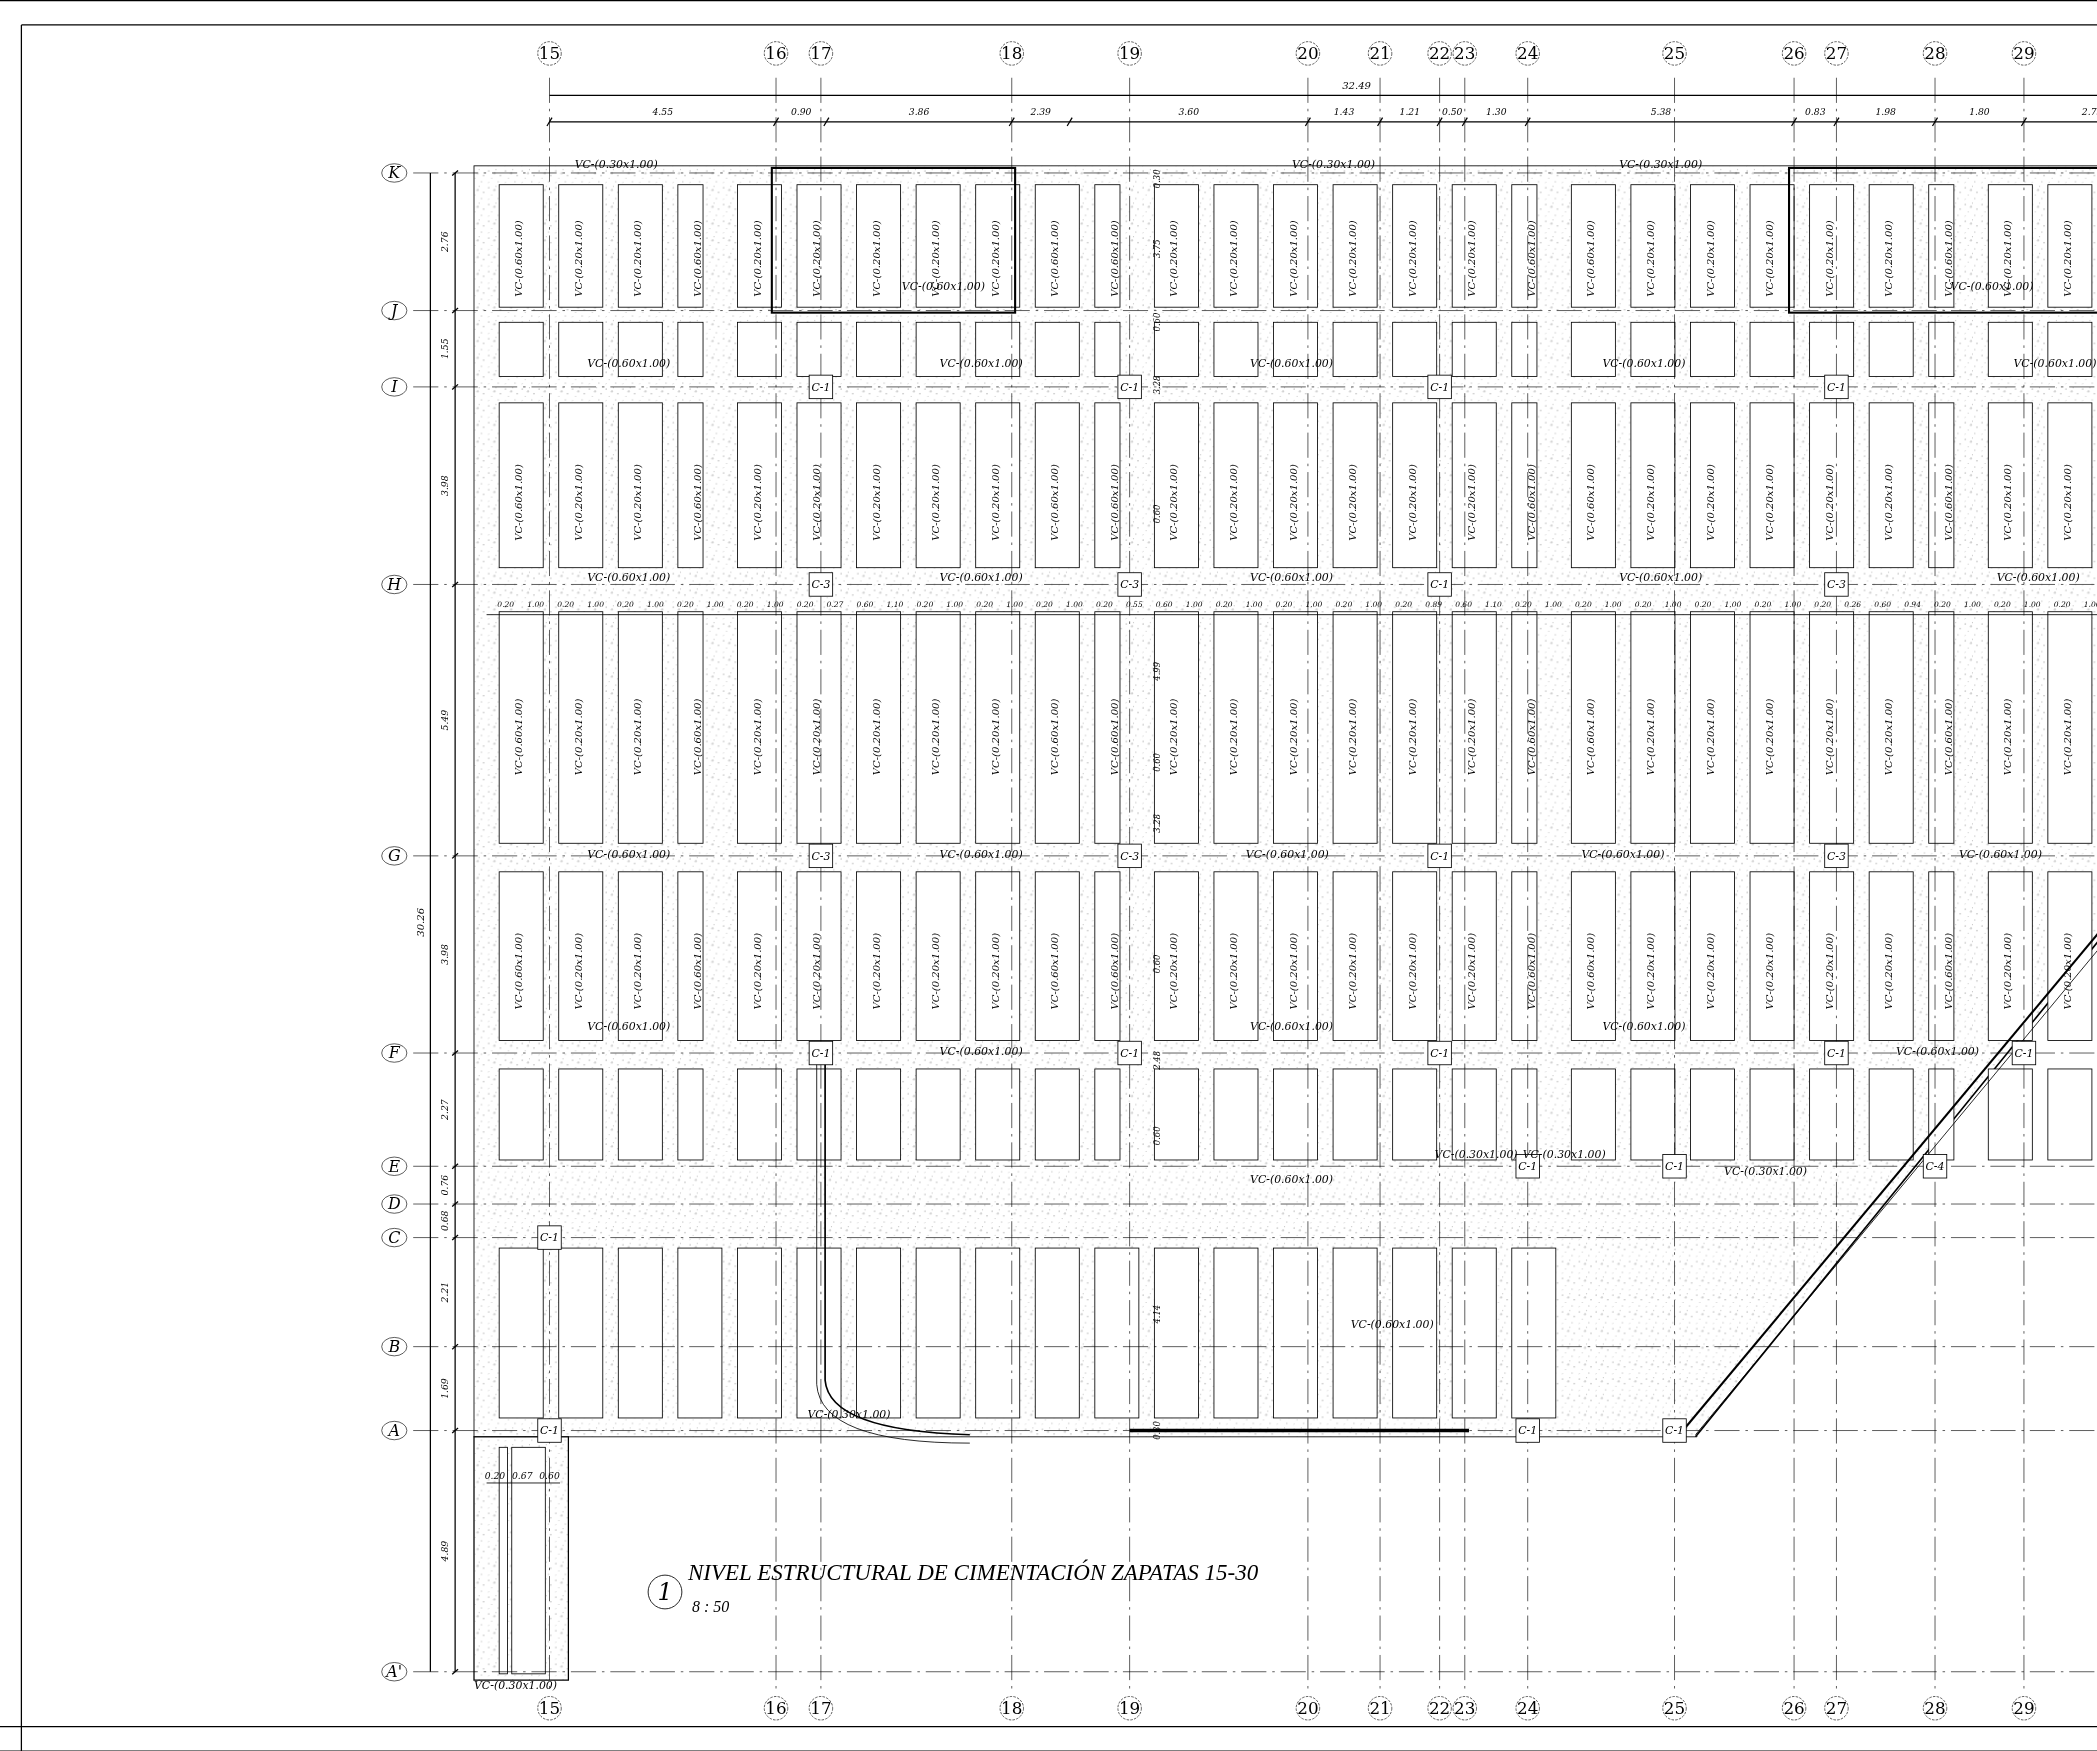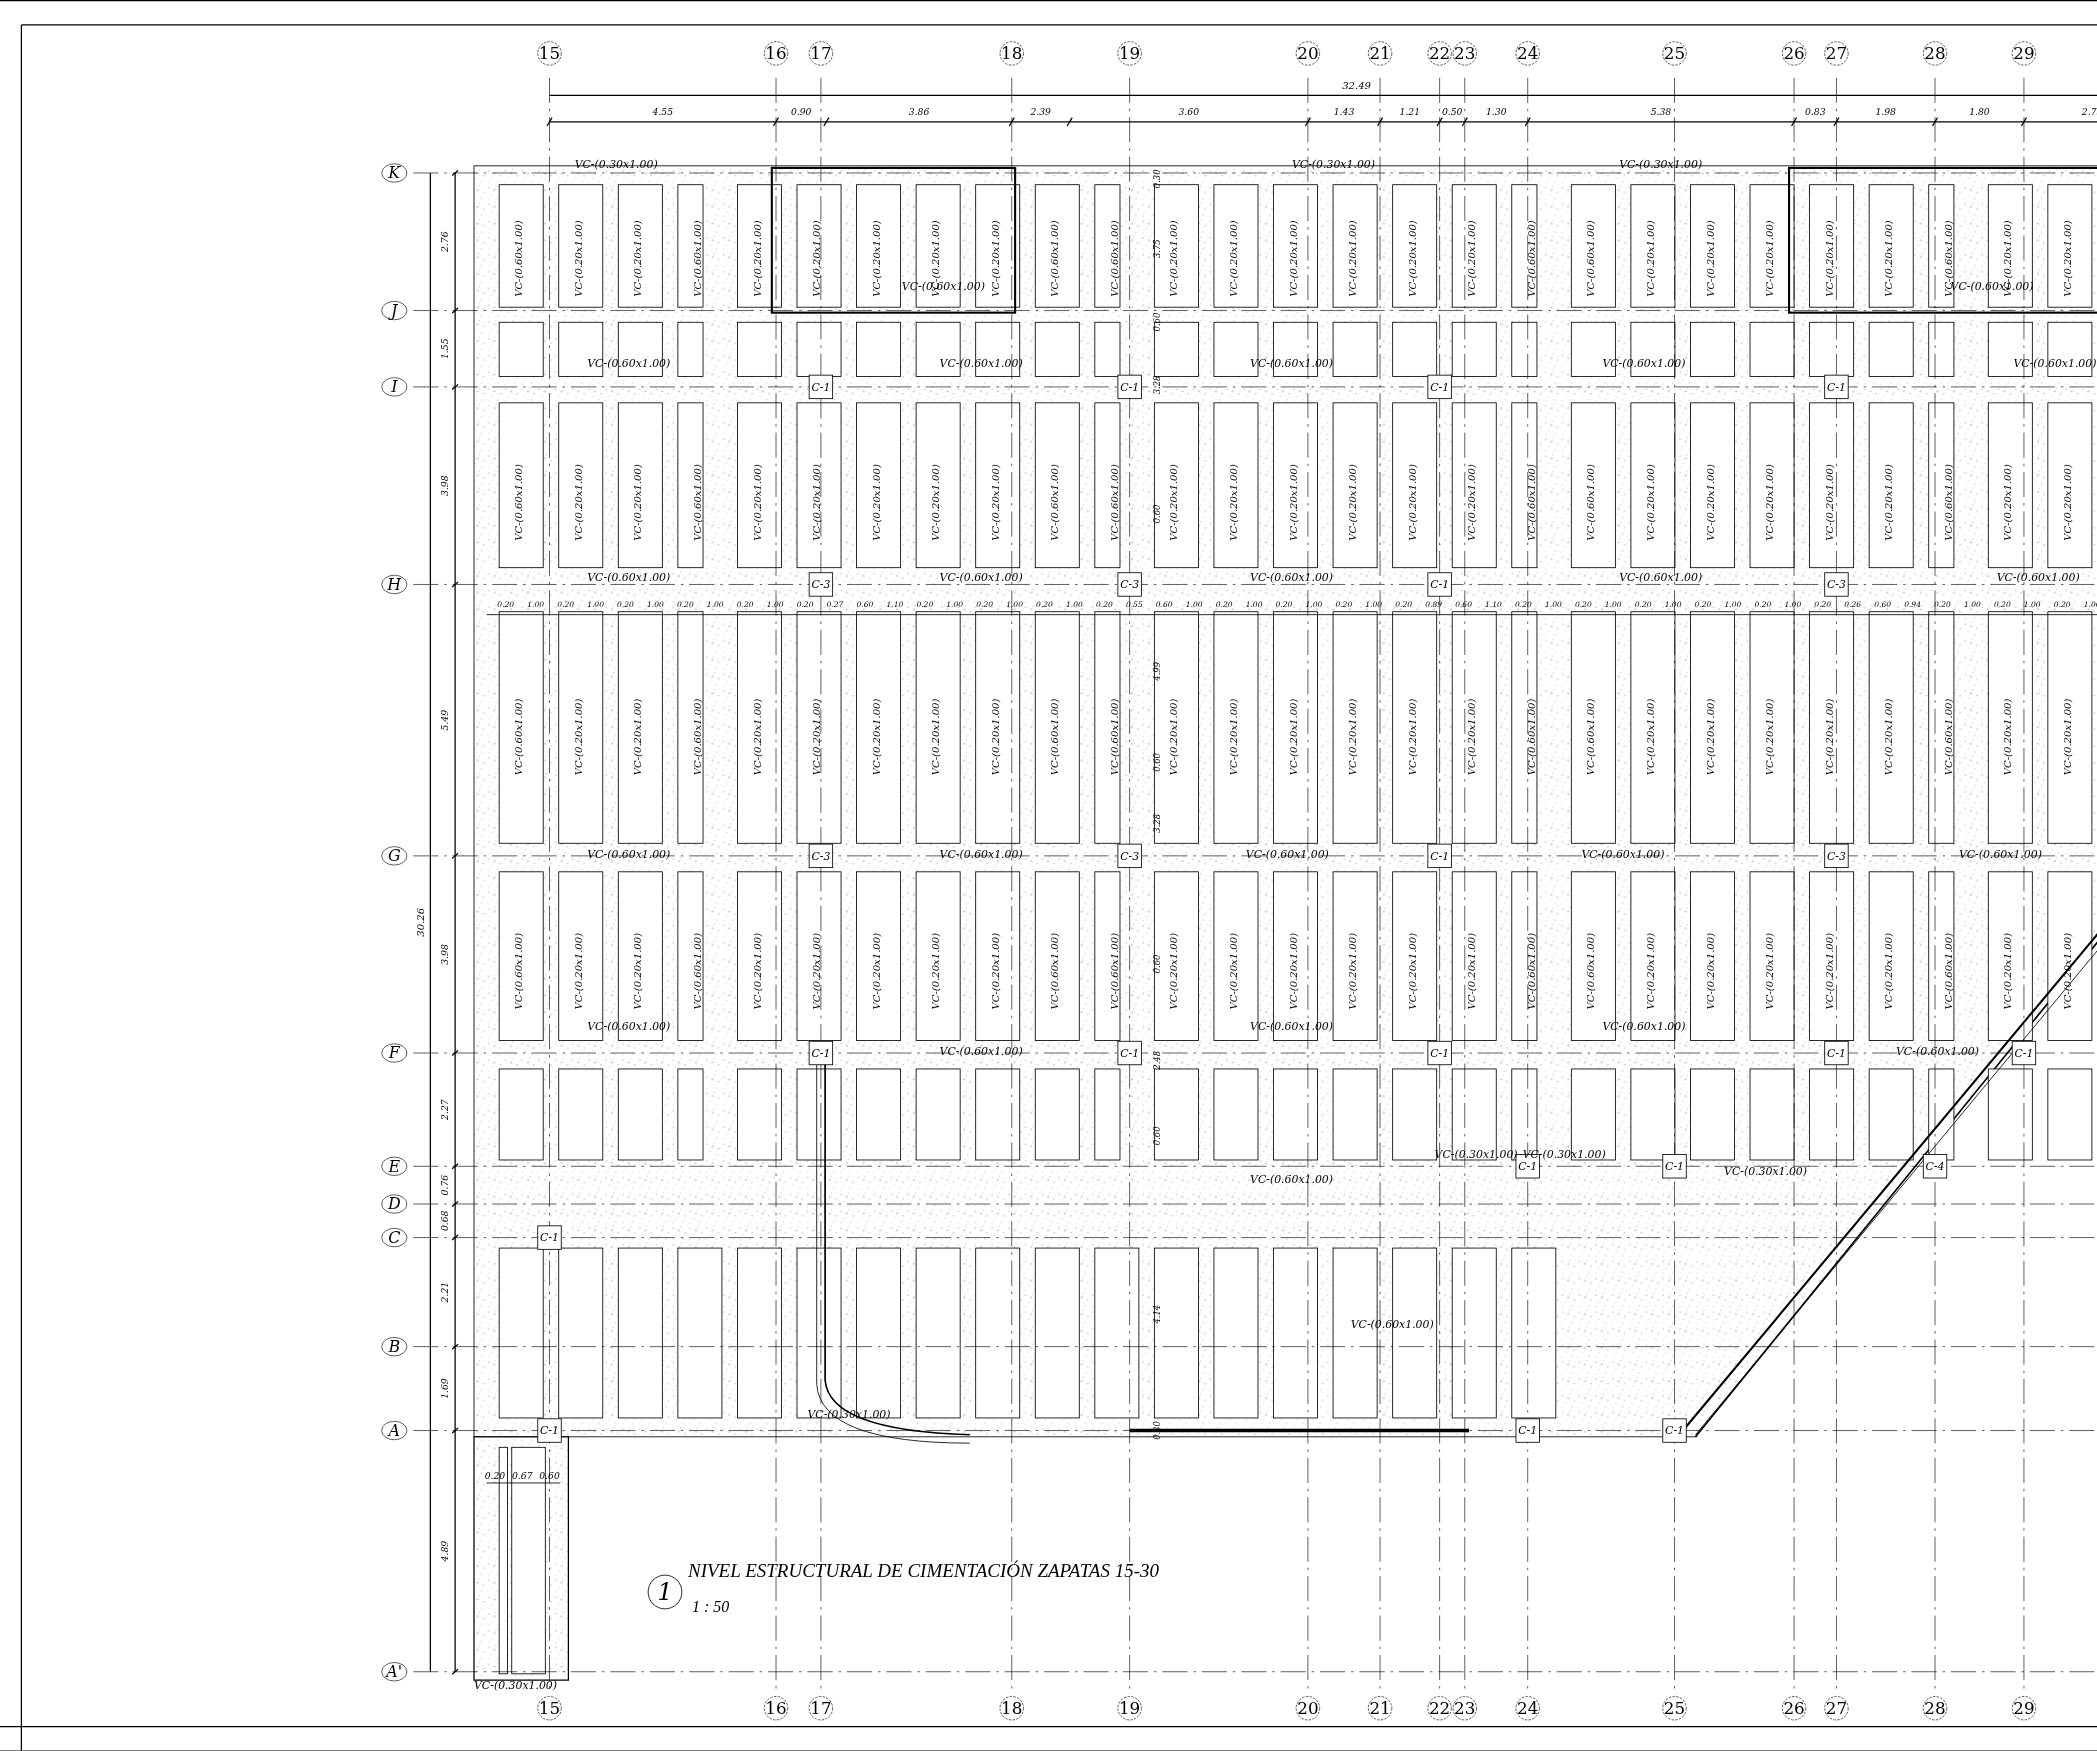--- a/index.html
+++ b/index.html
@@ -897,17 +897,17 @@
         <text x="0" y="0" font-size="24" transform="translate(5079,2315) rotate(-90)" text-anchor="middle">VC-(0.60x1.00)</text>
         <text x="0" y="0" font-size="24" transform="translate(5221,2315) rotate(-90)" text-anchor="middle">VC-(0.20x1.00)</text>
       </g>
   </svg>
 
   <div style="position:absolute; left:646px; top:1552px;">
     <svg width="38" height="38" style="position:absolute; left:0; top:21px;" viewBox="0 0 90 90">
       <ellipse cx="45" cy="45" rx="40" ry="40" fill="none" stroke="#000" stroke-width="2"></ellipse>
       <text id="view-num" x="45" y="64" text-anchor="middle" font-size="56">1</text>
     </svg>
-    <div class="title" style="left:42px; top:8.4px; font-size:19px;">NIVEL ESTRUCTURAL DE CIMENTACIÓN ZAPATAS 15-30</div>
-    <div class="title" style="left:46px; top:46px; font-size:16px;">1 : 50</div>
+    <div class="title" style="left:42px; top:8.4px; font-size:23px;">NIVEL ESTRUCTURAL DE CIMENTACIÓN ZAPATAS 15-30</div>
+    <div class="title" style="left:46px; top:46px; font-size:16px;">8 : 50</div>
   </div>
 </div>
 
 
 </body></html>

